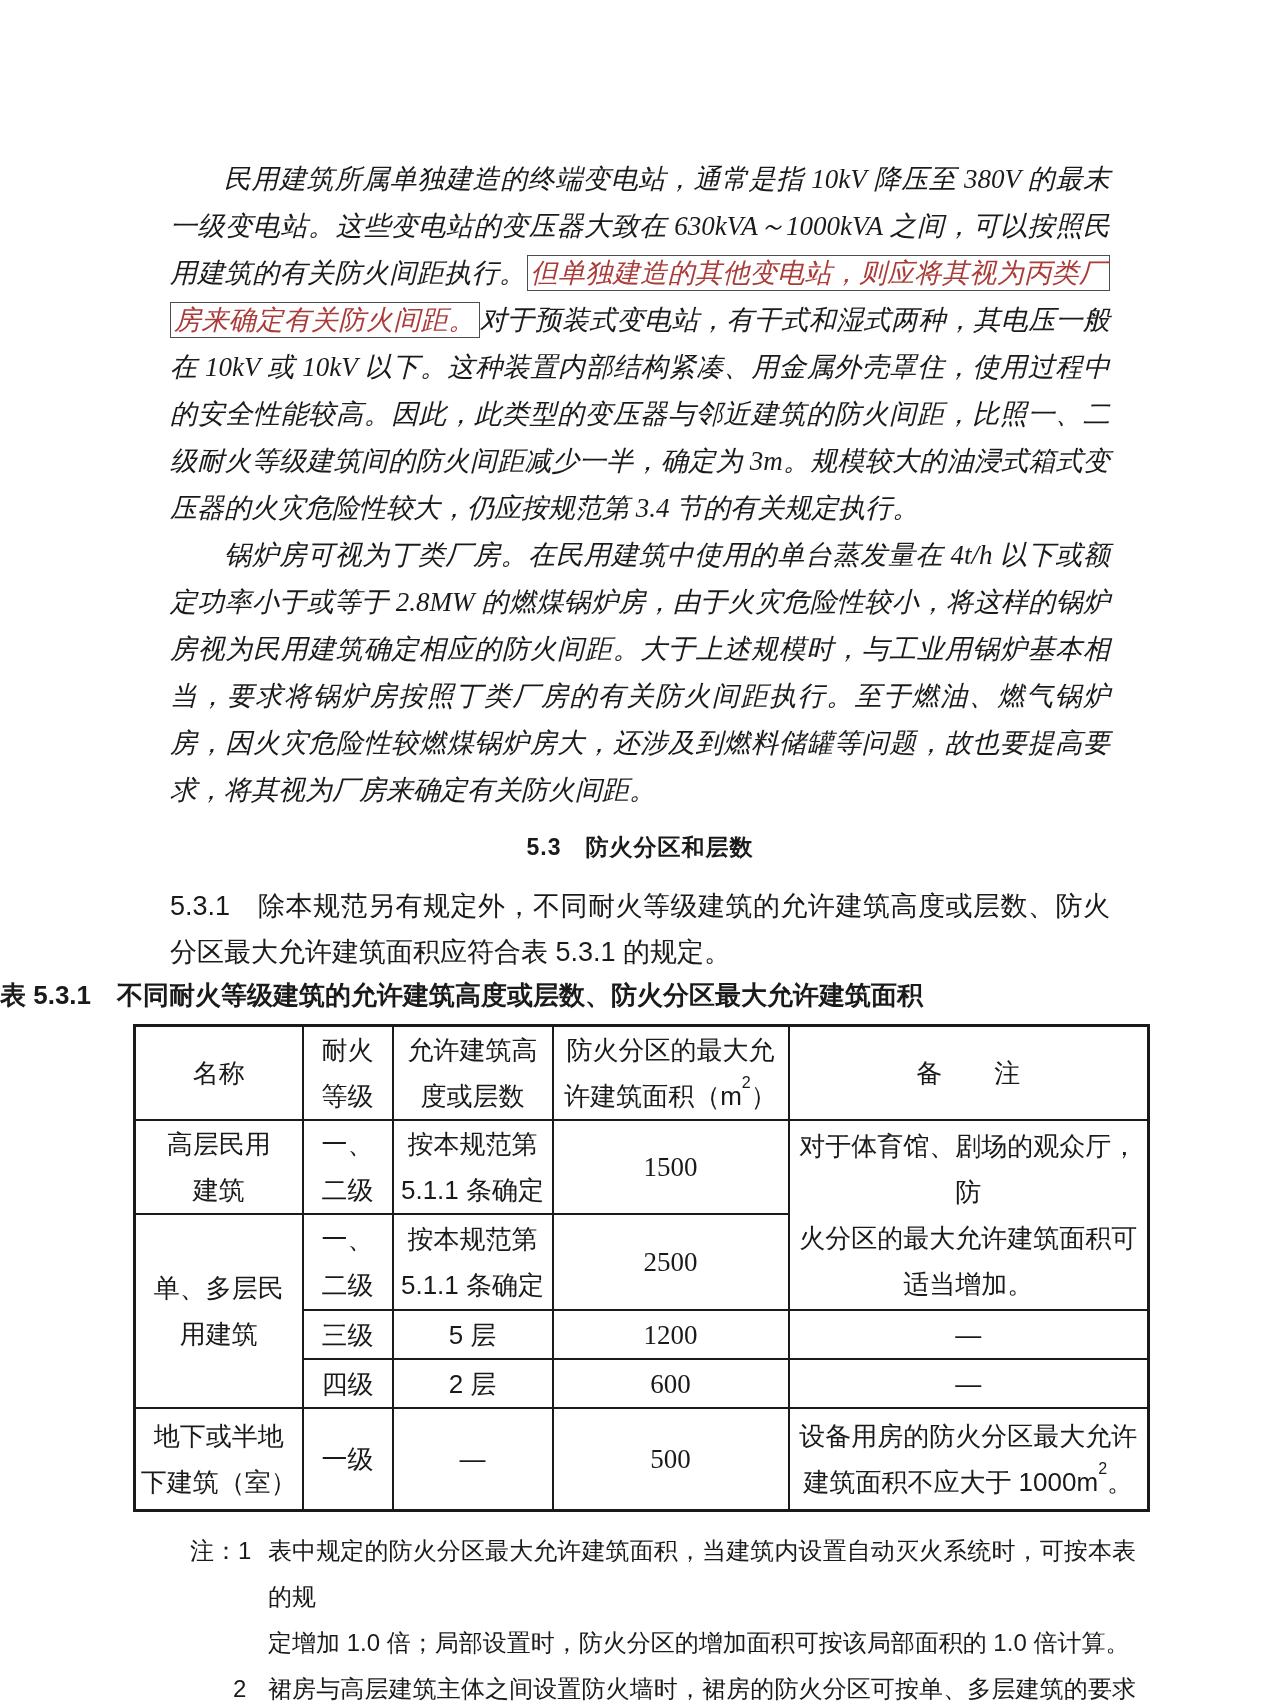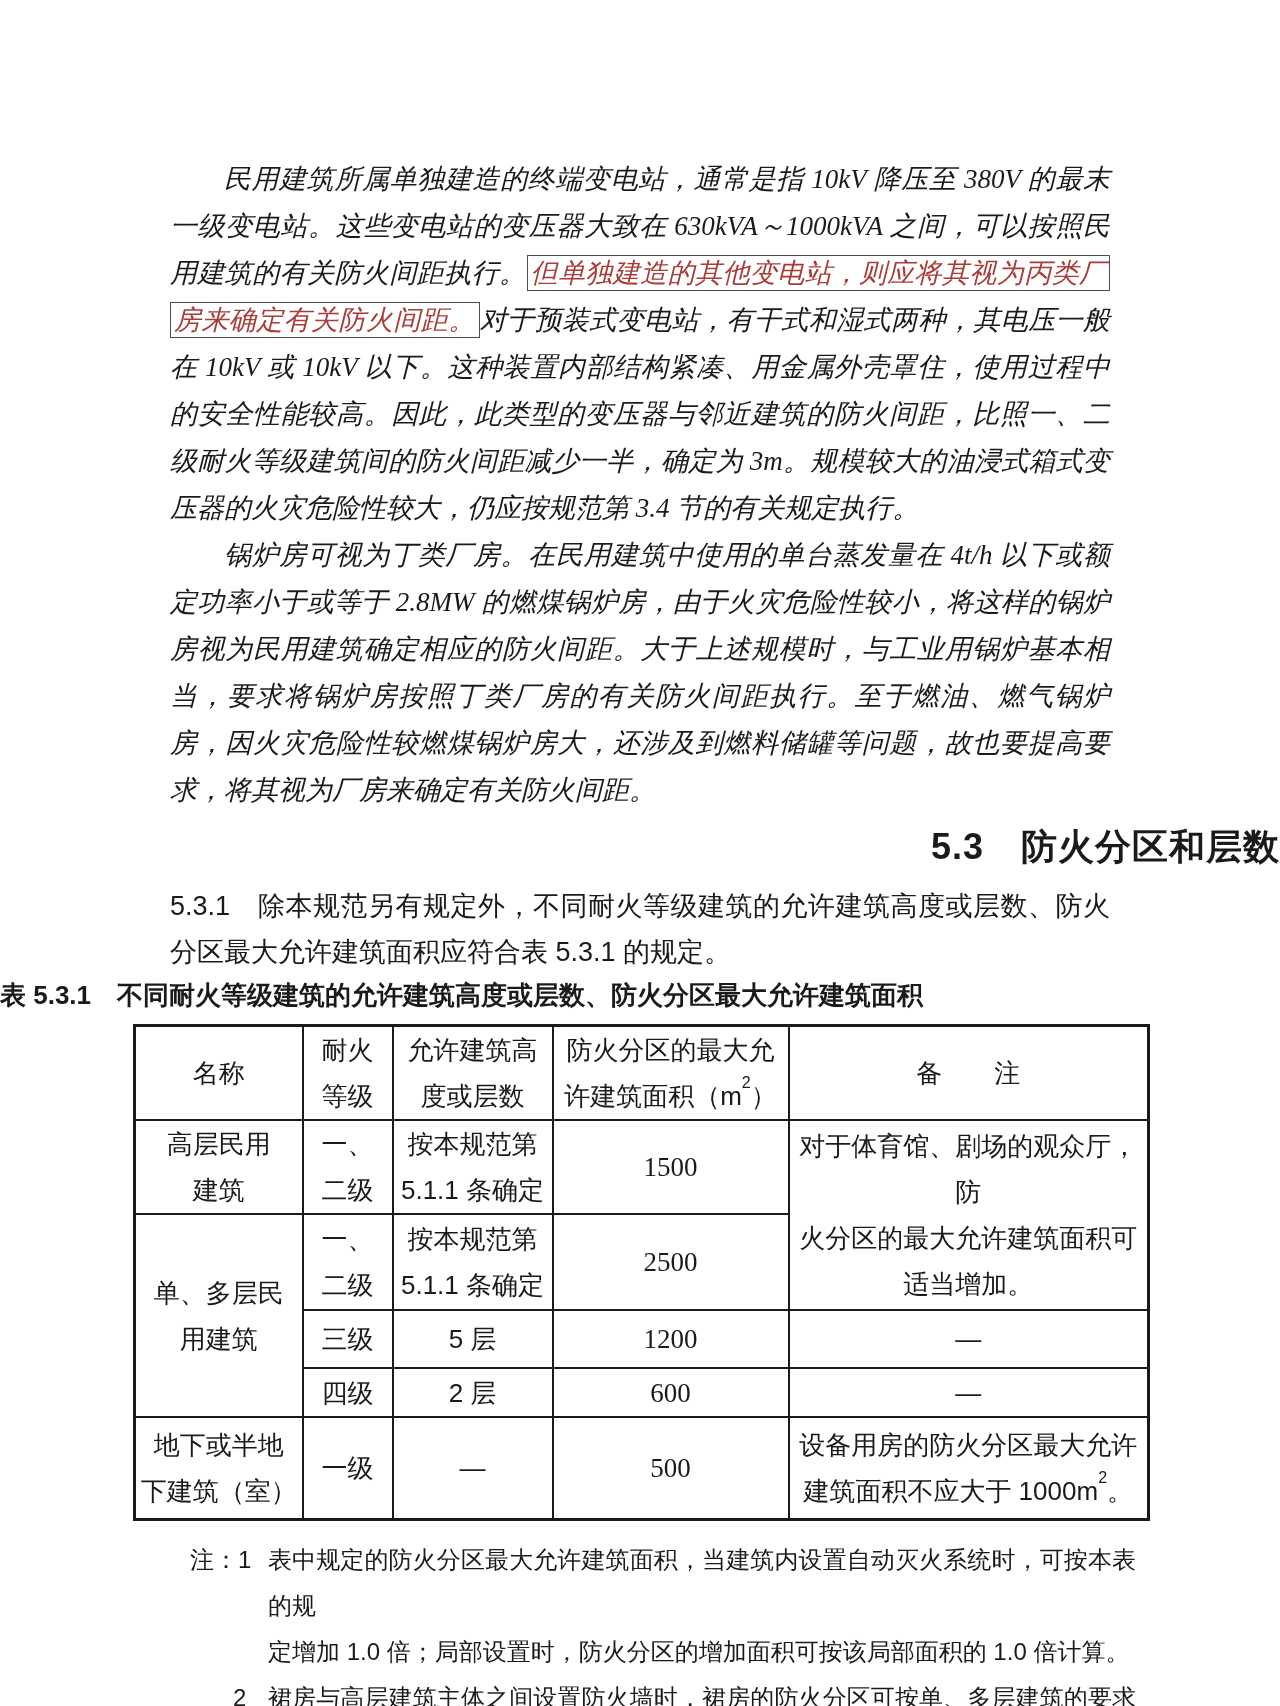--- a/index.html
+++ b/index.html
@@ -24,21 +24,21 @@
     color:#a93c38;
     border:1px solid #4d4d4d;
     padding:2px 3px;
     -webkit-box-decoration-break:clone;
     box-decoration-break:clone;
   }
 
   
   .sec-heading {
     font-family:"Liberation Sans","DejaVu Sans",sans-serif;
-    font-size:36px; font-weight:bold; text-align:right;
+    font-size:23px; font-weight:bold; text-align:center;
     margin:14px 0 0 0; line-height:38px; letter-spacing:1px;
   }
 
   .clause {
     font-family:"Liberation Sans","DejaVu Sans",sans-serif;
     font-size:27px; line-height:46px;
     margin:17px 118px 0 170px; width:940px;
     text-align:justify;
   }
 
@@ -63,21 +63,21 @@
   table.t531 { border:3px solid #1a1a1a; }
   .pre { white-space:pre-line; }
   td.remark {
     text-align:left; padding:6px 14px;
   }
   td.lh63 { line-height:63px; }
   td.num { font-family:"Liberation Serif","DejaVu Serif",serif; font-size:27px;margin-left:29px; }
   tr.h-hdr { height:92px; }
   tr.h-r1 { height:94px; }
   tr.h-r2 { height:96px; }
-  tr.h-r3 { height:58px; }
+  tr.h-r3 { height:49px; }
   tr.h-r4 { height:49px; }
   tr.h-r5 { height:102px; }
   sup.sq { font-size:0.62em; line-height:0; position:relative; top:-0.45em; }
 
   
   .notes {
     font-family:"Liberation Sans","DejaVu Sans",sans-serif;
     font-size:24px; line-height:46px;
     margin:16px 0 0 186px; width:950px;
   }

